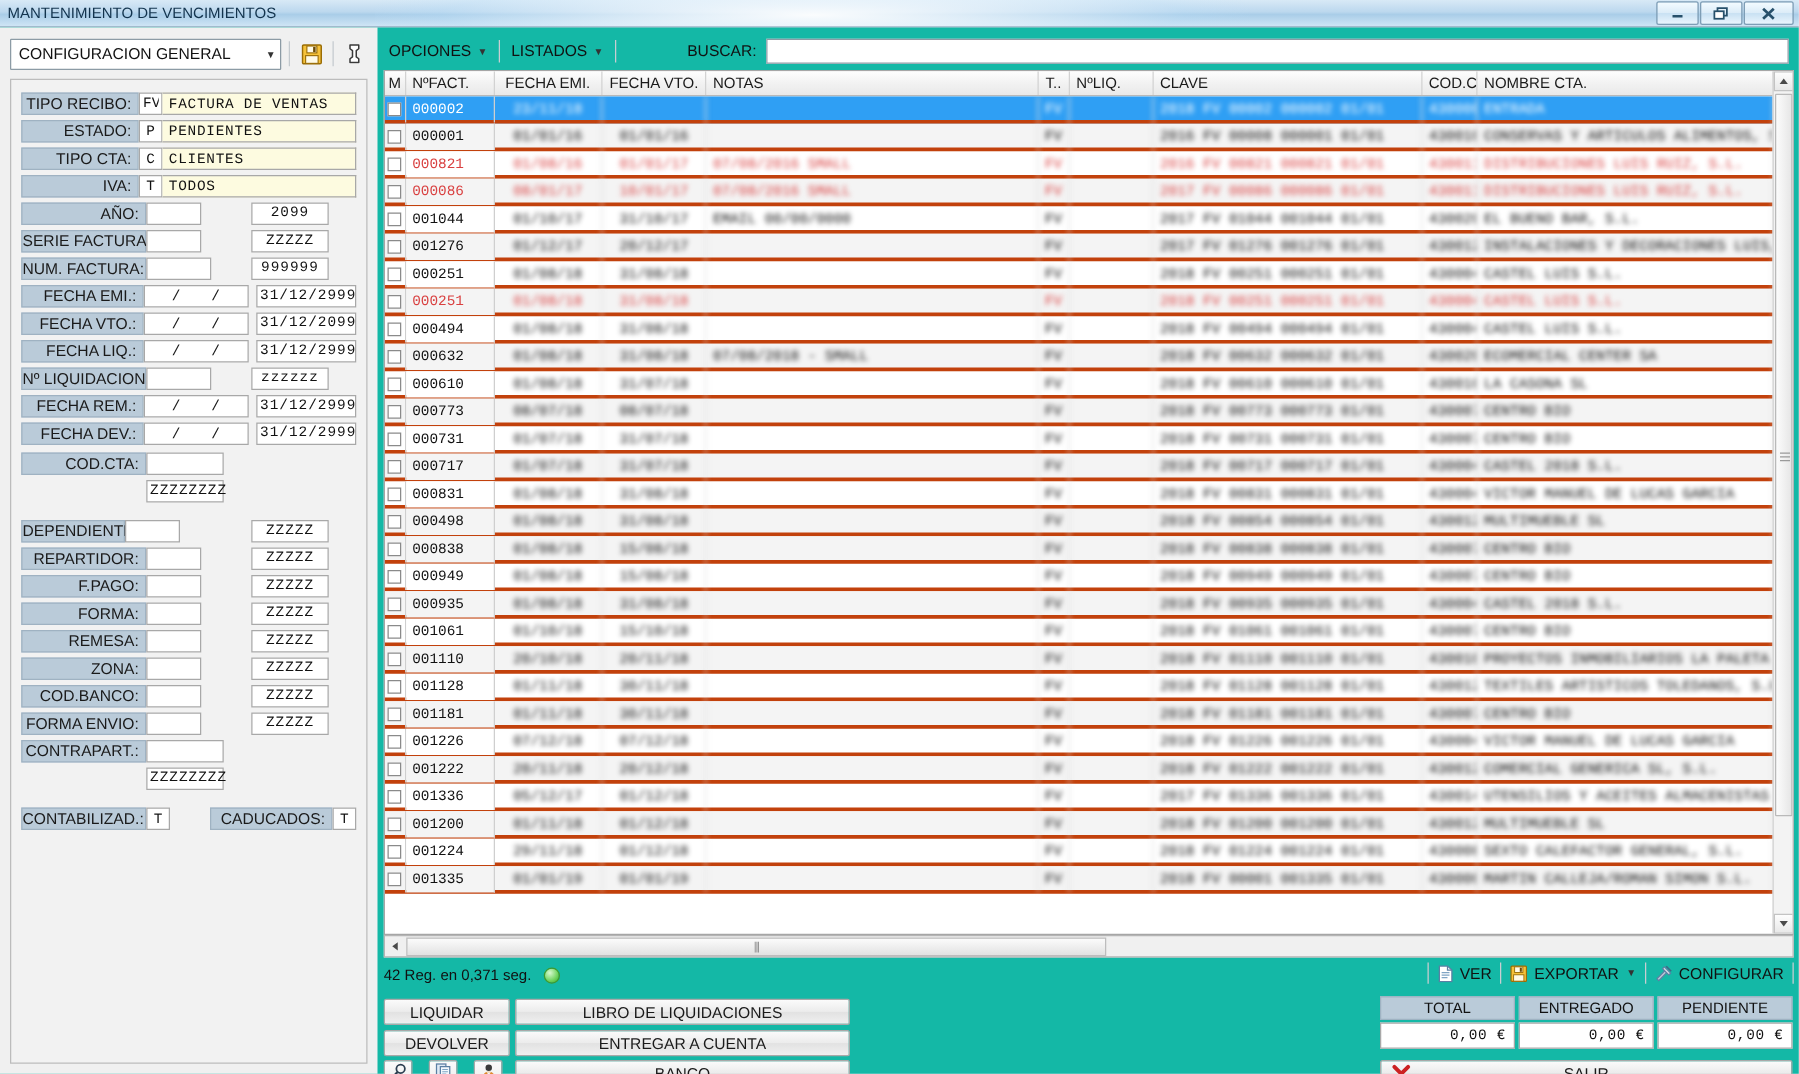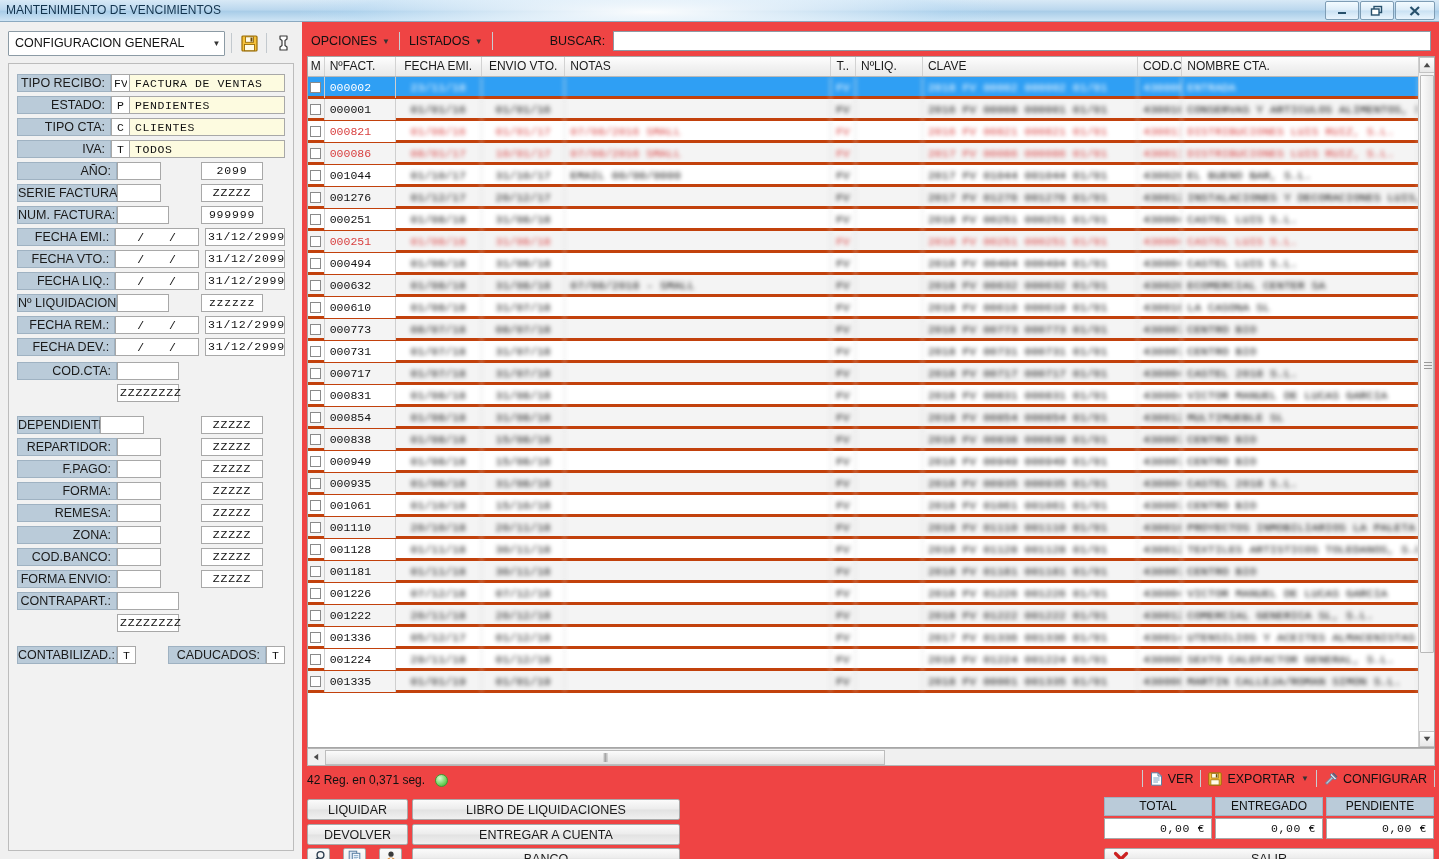--- a/index.html
+++ b/index.html
@@ -34,21 +34,21 @@
     background: linear-gradient(180deg,#f3fbff 0%, #dcecf8 48%, #c9e1f3 52%, #eaf5fd 100%);
     display:flex; align-items:center; justify-content:center;
     color:#16384f;
   }
   .wbtn.close { width:40px; }
   .wbtn svg { display:block; }
 
   
   #app {
     position:absolute; left:0; top:22px; width:1439px; height:837px;
-    background:#ef4444;
+    background:#14b8a6;
   }
 
   
   #leftpanel { position:absolute; left:0; top:0; width:302px; height:837px; background:#f0f0f0; }
 
   #cfgbar {
     position:absolute; left:8px; top:8px; width:286px; height:26px;
     display:flex; align-items:center;
   }
   #cfgcombo {
@@ -433,21 +433,21 @@
       <div class="msep"></div>
       <span id="buscarlabel">BUSCAR:</span>
       <input id="buscarinput" type="text" value="" style="">
     </div>
 
     <div id="grid">
       <div id="ghead">
           <div class="gh c" style="width:17px">M</div>
           <div class="gh" style="width:72px">NºFACT.</div>
           <div class="gh c" style="width:88px">FECHA EMI.</div>
-          <div class="gh c" style="width:85px">ENVIO VTO.</div>
+          <div class="gh c" style="width:85px">FECHA VTO.</div>
           <div class="gh" style="width:270px">NOTAS</div>
           <div class="gh c" style="width:26px">T..</div>
           <div class="gh" style="width:68px">NºLIQ.</div>
           <div class="gh" style="width:219px">CLAVE</div>
           <div class="gh" style="width:45px">COD.CTA</div>
           <div class="gh" style="width:241px">NOMBRE CTA.</div>
         </div>
       <div id="gbody">
           <div class="grow sel">
             <div class="gc chk" style="width:17px">
@@ -656,21 +656,21 @@
             <div class="gc center blur" style="width:26px">FV</div>
             <div class="gc blur" style="width:68px"></div>
             <div class="gc blur" style="width:219px">2018 FV 00831 000831 01/01</div>
             <div class="gc blur" style="width:45px">43000418</div>
             <div class="gc blur" style="width:241px">VICTOR MANUEL DE LUCAS GARCIA</div>
           </div>
           <div class="grow alt">
             <div class="gc chk" style="width:17px">
               <span class="cbx"></span>
             </div>
-            <div class="gc num" style="width:72px">000854</div>
+            <div class="gc num" style="width:72px">000498</div>
             <div class="gc center blur" style="width:88px">01/08/18</div>
             <div class="gc center blur" style="width:85px">31/08/18</div>
             <div class="gc blur" style="width:270px"></div>
             <div class="gc center blur" style="width:26px">FV</div>
             <div class="gc blur" style="width:68px"></div>
             <div class="gc blur" style="width:219px">2018 FV 00854 000854 01/01</div>
             <div class="gc blur" style="width:45px">43001222</div>
             <div class="gc blur" style="width:241px">MULTIMUEBLE SL</div>
           </div>
           <div class="grow alt">
@@ -805,20 +805,34 @@
             </div>
             <div class="gc num" style="width:72px">001336</div>
             <div class="gc center blur" style="width:88px">05/12/17</div>
             <div class="gc center blur" style="width:85px">01/12/18</div>
             <div class="gc blur" style="width:270px"></div>
             <div class="gc center blur" style="width:26px">FV</div>
             <div class="gc blur" style="width:68px"></div>
             <div class="gc blur" style="width:219px">2017 FV 01336 001336 01/01</div>
             <div class="gc blur" style="width:45px">43001440</div>
             <div class="gc blur" style="width:241px">UTENSILIOS Y ACEITES ALMACENISTAS PORTABLES</div>
+          </div>
+          <div class="grow alt">
+            <div class="gc chk" style="width:17px">
+              <span class="cbx"></span>
+            </div>
+            <div class="gc num" style="width:72px">001200</div>
+            <div class="gc center blur" style="width:88px">01/11/18</div>
+            <div class="gc center blur" style="width:85px">01/12/18</div>
+            <div class="gc blur" style="width:270px"></div>
+            <div class="gc center blur" style="width:26px">FV</div>
+            <div class="gc blur" style="width:68px"></div>
+            <div class="gc blur" style="width:219px">2018 FV 01200 001200 01/01</div>
+            <div class="gc blur" style="width:45px">43001222</div>
+            <div class="gc blur" style="width:241px">MULTIMUEBLE SL</div>
           </div>
           <div class="grow">
             <div class="gc chk" style="width:17px">
               <span class="cbx"></span>
             </div>
             <div class="gc num" style="width:72px">001224</div>
             <div class="gc center blur" style="width:88px">29/11/18</div>
             <div class="gc center blur" style="width:85px">01/12/18</div>
             <div class="gc blur" style="width:270px"></div>
             <div class="gc center blur" style="width:26px">FV</div>

